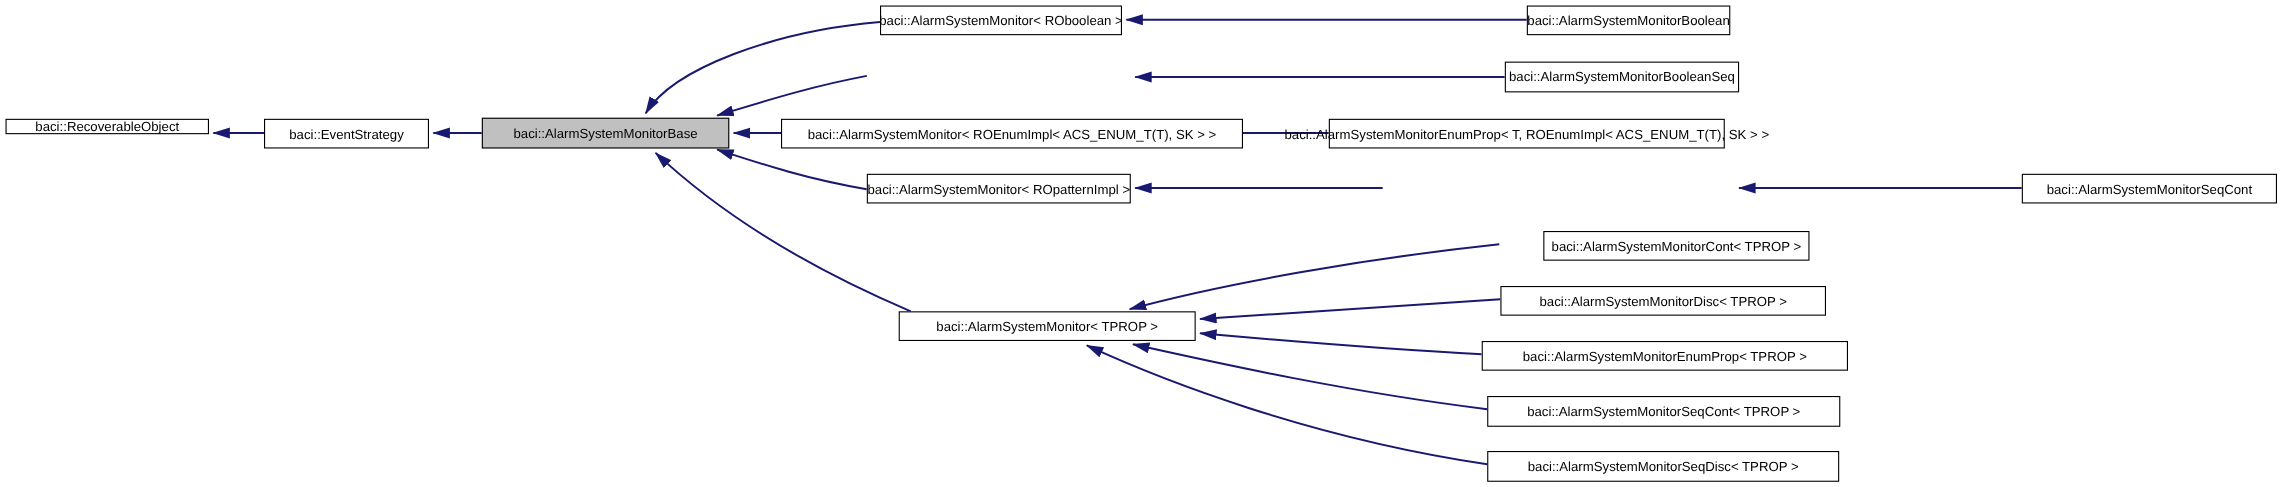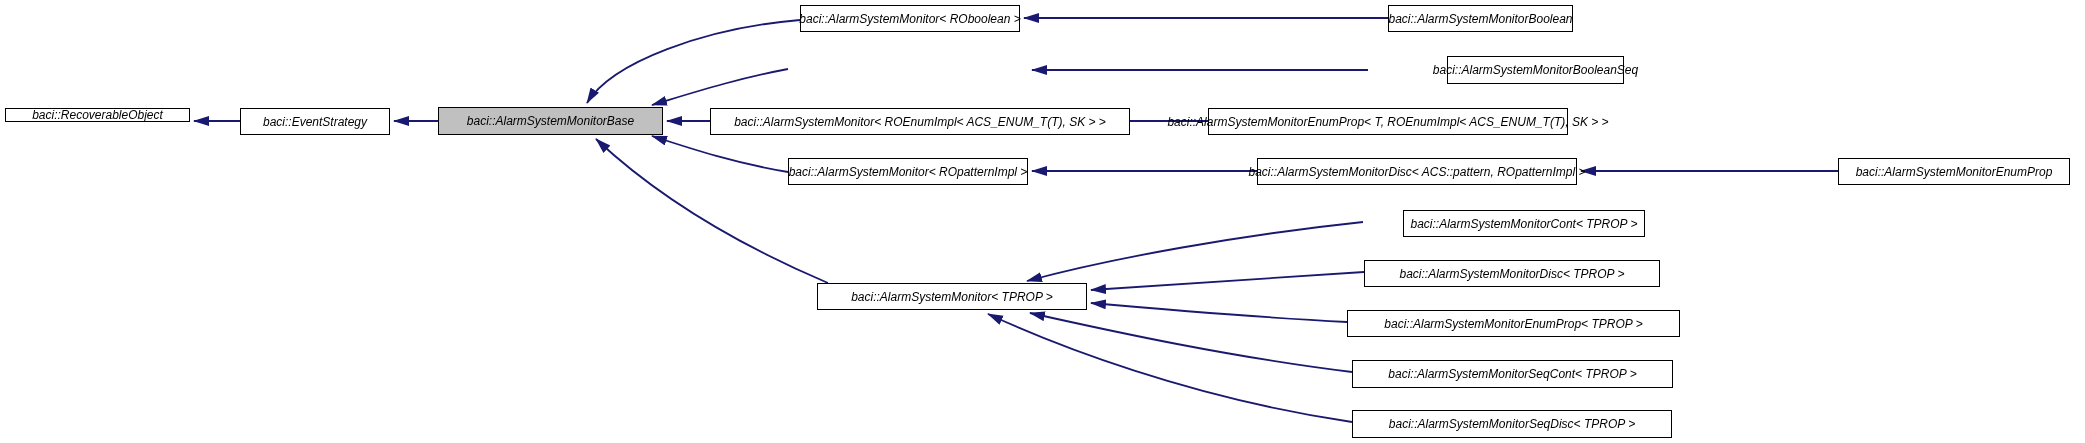--- a/index.html
+++ b/index.html
@@ -33,21 +33,20 @@
     background: var(--node-fill);
     border: 1.5px solid var(--node-border);
     color: var(--text);
     font-size: 12px;
     display: flex;
     align-items: center;
     justify-content: center;
     white-space: nowrap;
     padding: 0 4px;
     cursor: pointer;
-    font-style: italic;
   }
   .node.highlight {
     background: var(--highlight-fill);
     cursor: default;
   }
 </style>
 </head>
 <body>
 
 <div class="canvas">
@@ -103,34 +102,31 @@
   </div>
 
   <div class="node" style="left:817px; top:283px; width:270px; height:27px">
     <span>baci::AlarmSystemMonitor&lt; TPROP &gt;</span>
   </div>
 
   <div class="node" style="left:1388px; top:5px; width:185px; height:27px">
     <span>baci::AlarmSystemMonitorBoolean</span>
   </div>
 
-  <div class="node" style="left:1447px; top:56px; width:177px; height:28px">
+  <div class="node" style="left:1368px; top:56px; width:213px; height:28px">
     <span>baci::AlarmSystemMonitorBooleanSeq</span>
   </div>
 
   <div class="node" style="left:1208px; top:108px; width:360px; height:27px">
     <span>baci::AlarmSystemMonitorEnumProp&lt; T, ROEnumImpl&lt; ACS_ENUM_T(T), SK &gt; &gt;</span>
   </div>
 
-  <div class="node" style="left:1257px; top:158px; width:320px; height:27px">
-    <span>baci::AlarmSystemMonitorDisc&lt; ACS::pattern, ROpatternImpl &gt;</span>
-  </div>
 
   <div class="node" style="left:1838px; top:158px; width:232px; height:27px">
-    <span>baci::AlarmSystemMonitorEnumProp</span>
+    <span>baci::AlarmSystemMonitorSeqCont</span>
   </div>
 
   <div class="node" style="left:1403px; top:210px; width:242px; height:27px">
     <span>baci::AlarmSystemMonitorCont&lt; TPROP &gt;</span>
   </div>
 
   <div class="node" style="left:1364px; top:260px; width:296px; height:27px">
     <span>baci::AlarmSystemMonitorDisc&lt; TPROP &gt;</span>
   </div>
 

